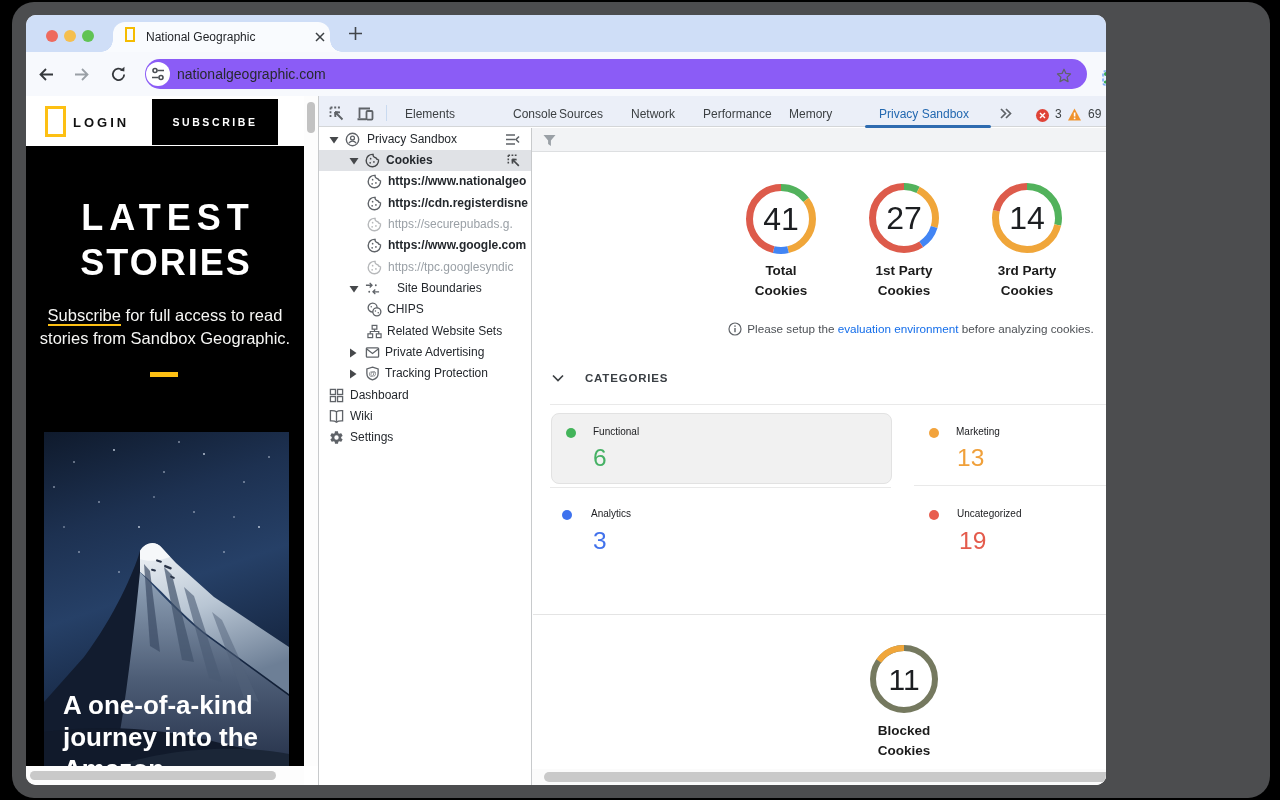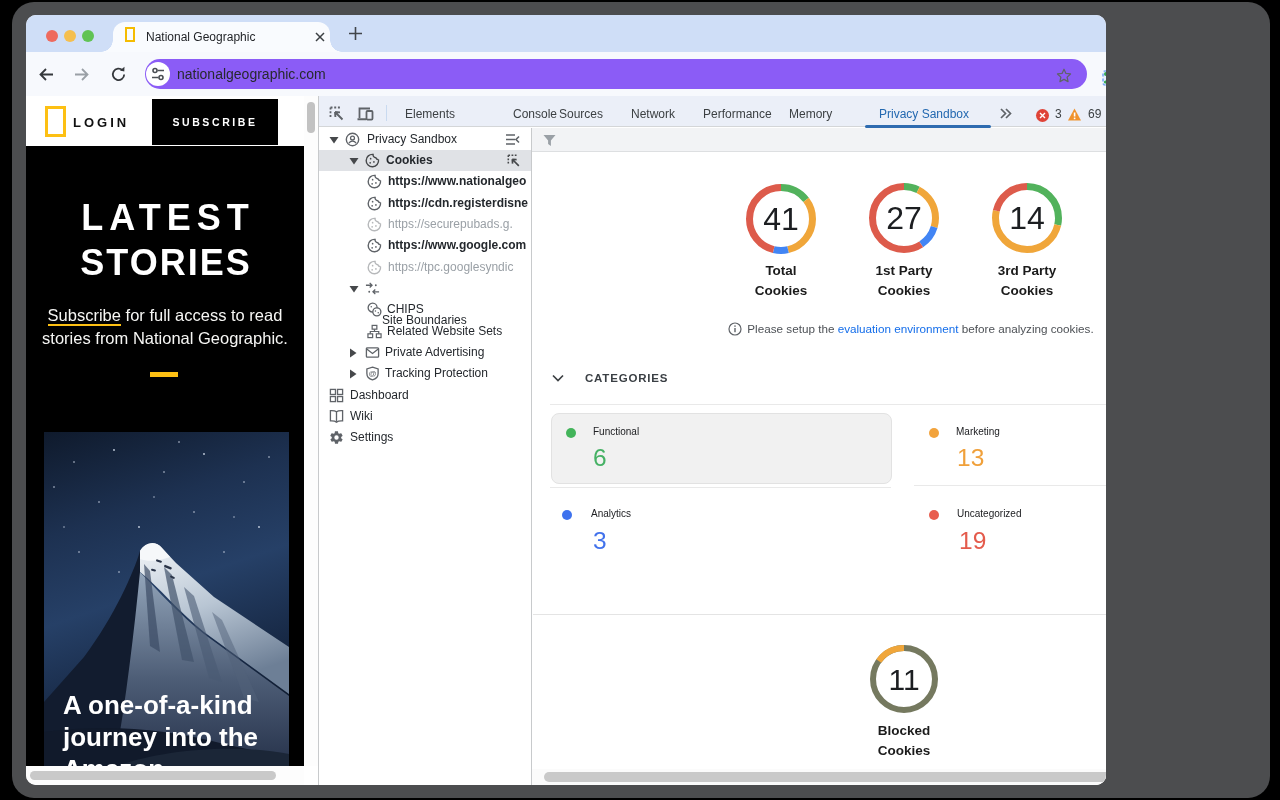--- a/index.html
+++ b/index.html
@@ -161,21 +161,21 @@
 
   <div id="page">
     <div id="pgheader">
       <div class="ngrect"></div>
       <div class="login">LOGIN</div>
       <div id="subbtn">SUBSCRIBE</div>
     </div>
     <div class="bigline" style="top:101px;letter-spacing:6px;margin-left:3px;">LATEST</div>
     <div class="bigline" style="top:146px;letter-spacing:2px;margin-left:1px;">STORIES</div>
     <div class="subline" style="top:210px;"><span style="border-bottom:2.5px solid #fdc013;">Subscribe</span> for full access to read</div>
-    <div class="subline" style="top:233px;">stories from National Geographic.</div>
+    <div class="subline" style="top:233px;">stories from Sandbox Geographic.</div>
     <div id="ydash"></div>
     <svg id="hero" viewBox="0 0 245 335" preserveAspectRatio="none">
       <defs>
         <linearGradient id="sky" x1="0" y1="0" x2="0.25" y2="1">
           <stop offset="0" stop-color="#0f1a2c"></stop>
           <stop offset="0.3" stop-color="#1d3151"></stop>
           <stop offset="0.55" stop-color="#264067"></stop>
           <stop offset="0.8" stop-color="#182a47"></stop>
           <stop offset="1" stop-color="#0e1a2e"></stop>
         </linearGradient>
@@ -379,21 +379,21 @@
       <div class="trow" style="top:149.8px;">
         <svg class="abs" style="left:30px;top:7px;" width="10" height="8" viewBox="0 0 10 8">
             <path d="M0.5 1 H9.5 L5 7.5 Z" fill="#46484b"></path>
           </svg>
         <svg class="abs" style="left:46px;top:3px;" width="15" height="15" viewBox="0 0 16 16">
           <path d="M1 4.5 h6 M5 2 l2.5 2.5 L5 7" fill="none" stroke="#5f6368" stroke-width="1.4"></path>
           <path d="M15 11.5 h-6 M11 9 l-2.5 2.5 L11 14" fill="none" stroke="#5f6368" stroke-width="1.4"></path>
           <circle cx="11.5" cy="4.5" r="1" fill="#5f6368"></circle>
             <circle cx="4.5" cy="11.5" r="1" fill="#5f6368"></circle>
         </svg>
-        <span class="abs" style="left:63px;margin-top:32px;">Site Boundaries</span>
+        <span class="abs" style="left:78px;">Site Boundaries</span>
       </div>
       <div class="trow" style="top:171.2px;">
         <svg class="abs" style="left:48px;top:3px;" width="15" height="15" viewBox="0 0 16 16">
           <circle cx="6" cy="6" r="4.8" fill="none" stroke="#5f6368" stroke-width="1.4"></circle>
           <circle cx="10.5" cy="10.5" r="4.3" fill="#fff" stroke="#5f6368" stroke-width="1.4"></circle>
           <circle cx="9" cy="9.5" r="0.8" fill="#5f6368"></circle>
             <circle cx="12" cy="11.5" r="0.8" fill="#5f6368"></circle>
           <circle cx="4.5" cy="5" r="0.8" fill="#5f6368"></circle>
         </svg>
         <span class="abs" style="left:68px;">CHIPS</span>

